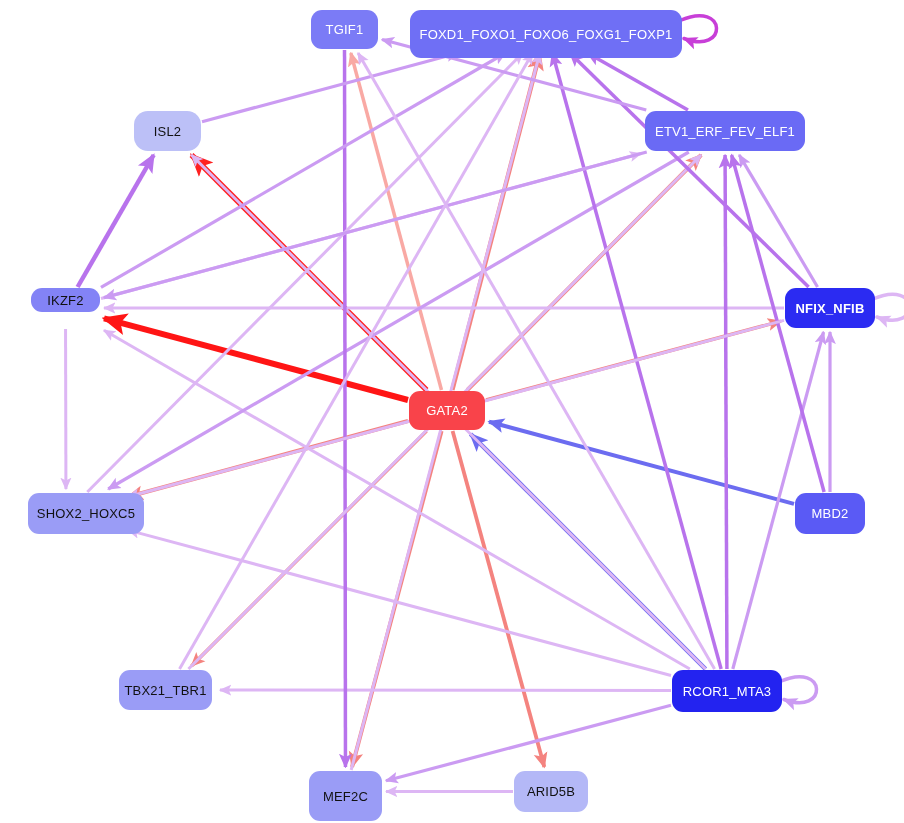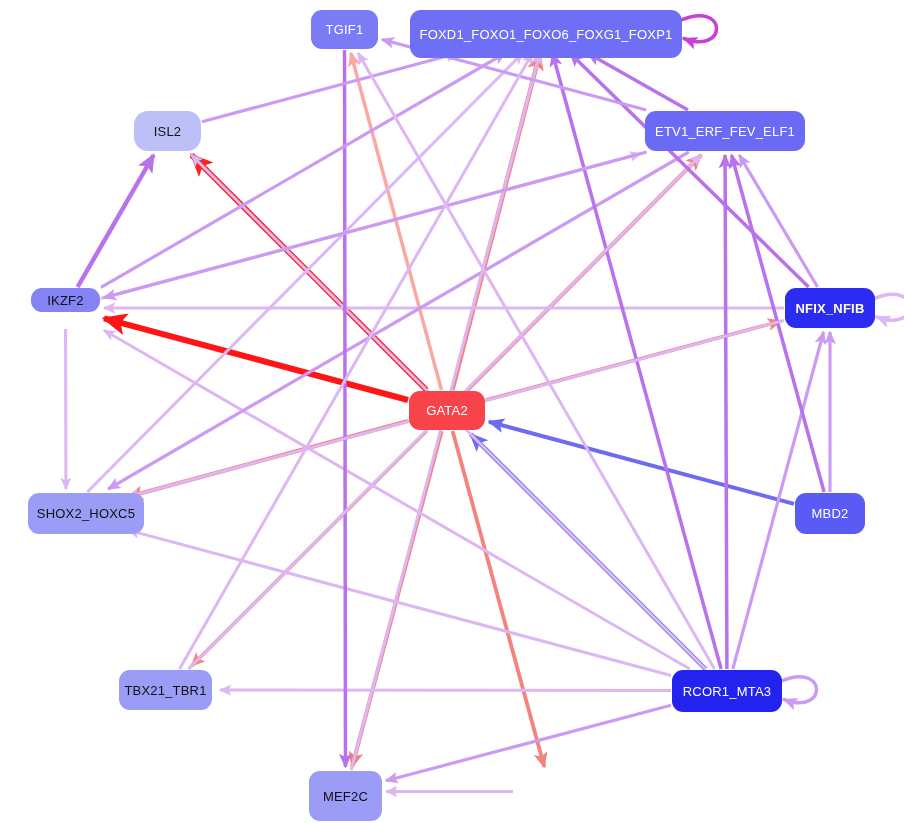--- a/index.html
+++ b/index.html
@@ -152,14 +152,17 @@
       </div>
       <div class="node" style="left: 119px; top: 670px; width: 93px; height: 40px; background: rgb(154, 156, 246); color: rgb(17, 17, 17);">
         <span>TBX21_TBR1</span>
       </div>
       <div class="node" style="left: 672px; top: 670px; width: 110px; height: 42px; background: rgb(35, 35, 240); color: rgb(255, 255, 255);">
         <span>RCOR1_MTA3</span>
       </div>
       <div class="node" style="left: 309px; top: 771px; width: 73px; height: 50px; background: rgb(154, 156, 246); color: rgb(17, 17, 17);">
         <span>MEF2C</span>
       </div>
+      <div class="node" style="left: 514px; top: 771px; width: 74px; height: 41px; background: rgb(180, 184, 247); color: rgb(17, 17, 17);">
+        <span>ARID5B</span>
+      </div>
     </div>
 </div>
 
 </body></html>

